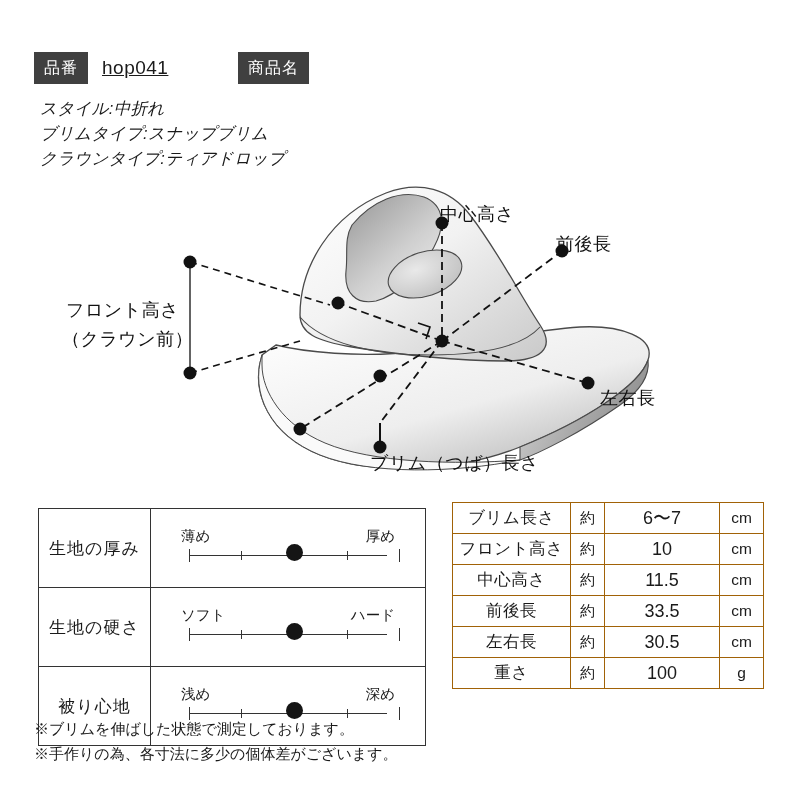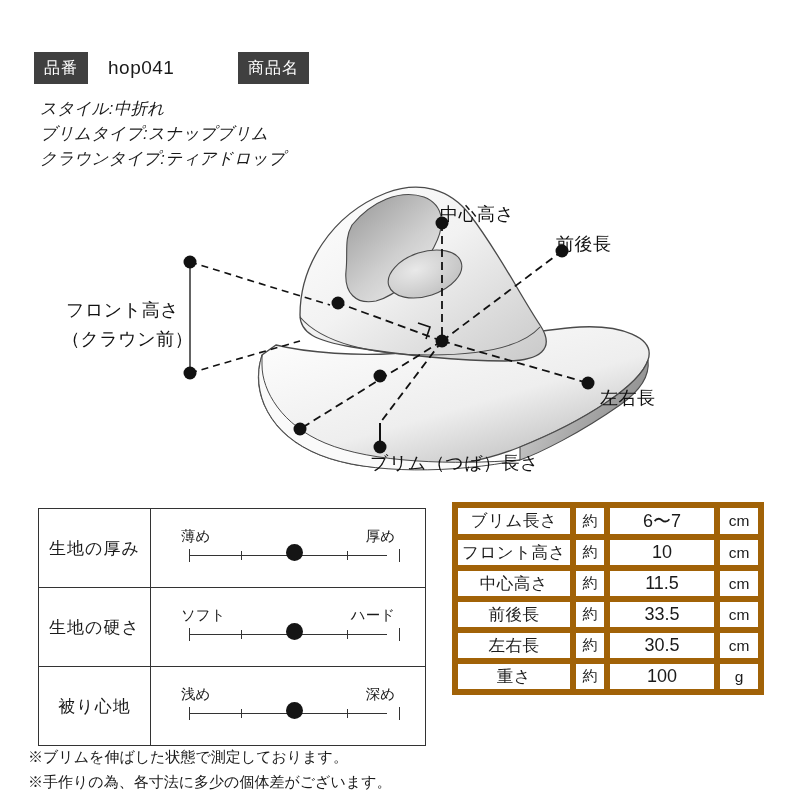--- a/index.html
+++ b/index.html
@@ -20,21 +20,21 @@
     display:flex; align-items:stretch;
   }
   .tag {
     background:#404040; color:#ffffff;
     font-size:16px; letter-spacing:1px;
     display:flex; align-items:center; justify-content:center;
     padding:0 10px;
   }
   .tag-val {
     display:flex; align-items:center;
-    font-size:19px; padding-left:20px; letter-spacing:0.5px;
+    font-size:19px; padding-left:14px; letter-spacing:0.5px;text-decoration:underline;
   }
   .tag-val.mono { font-family:"Liberation Sans", sans-serif; }
 
   
   .specs { position:absolute; left:40px; top:96px; }
   .specs div { font-size:16.5px; line-height:25px; letter-spacing:0.3px;font-style:italic; }
 
   
   .illus { position:absolute; left:0px; top:155px; width:800px; height:330px; }
   .illus svg { display:block; }
@@ -72,32 +72,32 @@
     position:absolute; width:17px; height:17px; border-radius:50%;
     background:#151515; top:19px;
   }
 
   
   .rtable {
     position:absolute; left:452px; top:502px; width:312px;
     border-collapse:collapse;
   }
   .rtable td {
-    border:6px solid #a16207;
+    border:1px solid #a16207;
     height:31px;
     font-size:16.5px;
     vertical-align:middle;
   }
   .rtable td.rname { width:118px; text-align:center; letter-spacing:0.5px; }
   .rtable td.approx { width:34px; text-align:center; font-size:15px; }
   .rtable td.val { text-align:center; font-size:18px; }
   .rtable td.unit { width:44px; text-align:center; font-size:15.5px; }
 
   
-  .notes-left { position:absolute; left:28px; top:716px;margin-top:28px; }
+  .notes-left { position:absolute; left:34px; top:716px; }
   .notes-left div { font-size:15px; line-height:25px; }
   .notes-right { position:absolute; left:450px; top:716px; font-size:15px; }
 </style>
 </head>
 <body>
 
 <div class="page">
 
   <div class="header">
     <div class="tag">品番</div>

